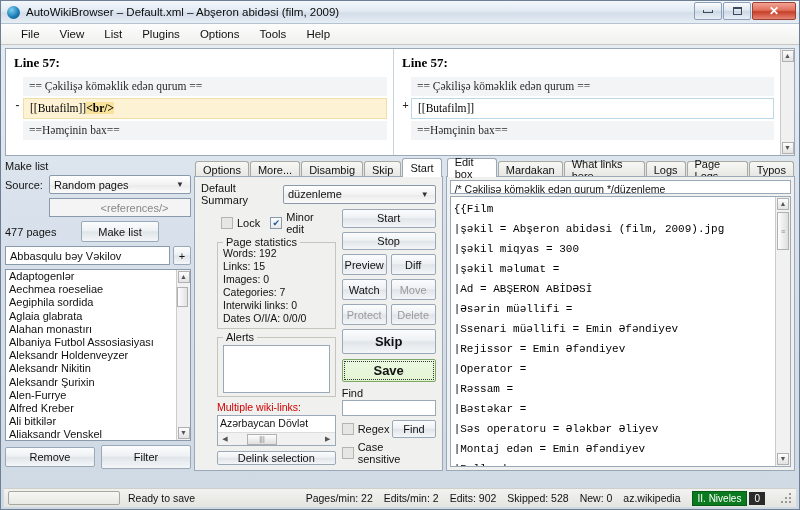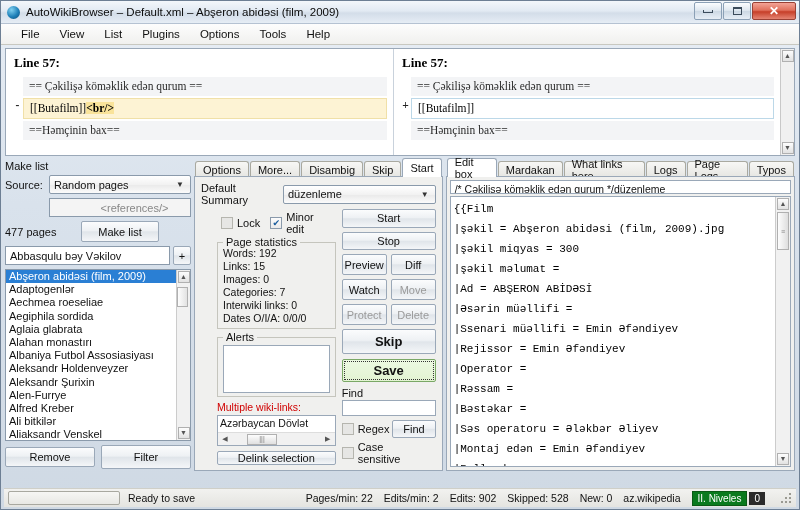--- a/index.html
+++ b/index.html
@@ -601,28 +601,28 @@
         <div class="lbl" style="flex:0 0 62px;">477 pages</div>
         <div class="btn" style="flex:0 0 78px;height:21px;margin-left:14px;">Make list</div>
       </div>
       <div class="row">
         <div class="textbox" style="flex:1;">Abbasqulu bəy Vəkilov</div>
         <div class="btn" style="flex:0 0 18px;height:19px;margin-left:3px;">+</div>
       </div>
 
       <div class="listbox">
         <ul class="listitems">
-          <li class="sel">Abşeron abidəsi (film, 2009)</li>
           <li>Adaptogenlər</li>
           <li>Aechmea roeseliae</li>
           <li>Aegiphila sordida</li>
           <li>Aglaia glabrata</li>
           <li>Alahan monastırı</li>
           <li>Albaniya Futbol Assosiasiyası</li>
           <li>Aleksandr Holdenveyzer</li>
+          <li>Aleksandr Nikitin</li>
           <li>Aleksandr Şurixin</li>
           <li>Alen-Furrye</li>
           <li>Alfred Kreber</li>
           <li>Ali bitkilər</li>
           <li>Aliaksandr Venskel</li>
           <li>Allen Center</li>
 
         </ul>
         <div class="vscroll">
           <div class="sb-arrow">▲</div>

